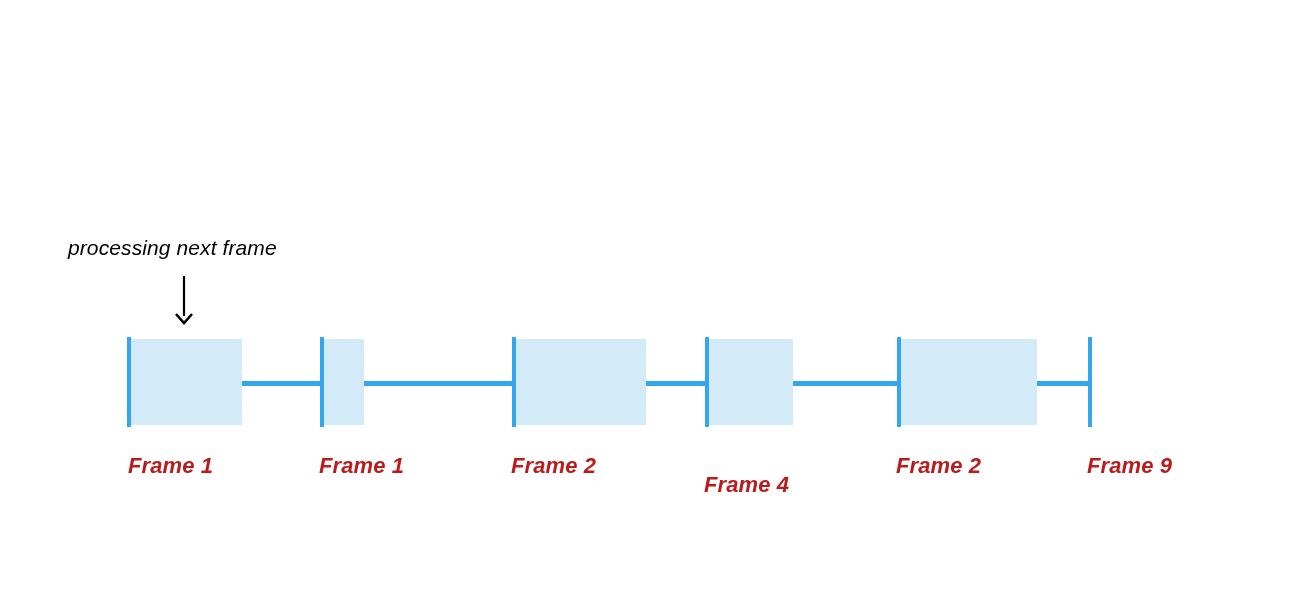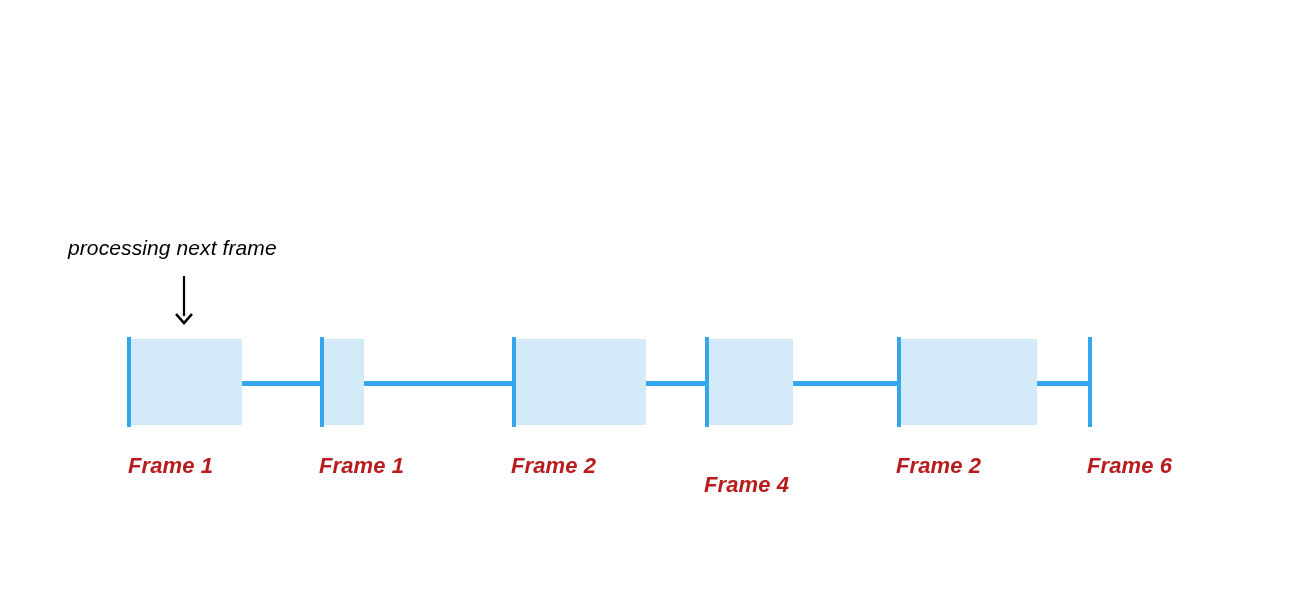--- a/index.html
+++ b/index.html
@@ -112,16 +112,16 @@
     <div class="frame-tick" style="left: 512px; background: rgb(51, 166, 237);"></div>
     <div class="frame-tick" style="left: 705px; background: rgb(51, 166, 237);"></div>
     <div class="frame-tick" style="left: 897px; background: rgb(51, 166, 237);"></div>
     <div class="frame-tick" style="left: 1088px; background: rgb(51, 166, 237);"></div>
 
     <div class="frame-label" style="left: 128px;">Frame 1</div>
     <div class="frame-label" style="left: 319px;">Frame 1</div>
     <div class="frame-label" style="left: 511px;">Frame 2</div>
     <div class="frame-label" style="left: 704px; margin-top: 19px;">Frame 4</div>
     <div class="frame-label" style="left: 896px;">Frame 2</div>
-    <div class="frame-label" style="left: 1087px;">Frame 6</div>
+    <div class="frame-label" style="left: 1087px;">Frame 9</div>
   </div>
 
 </div>
 
 </body></html>

